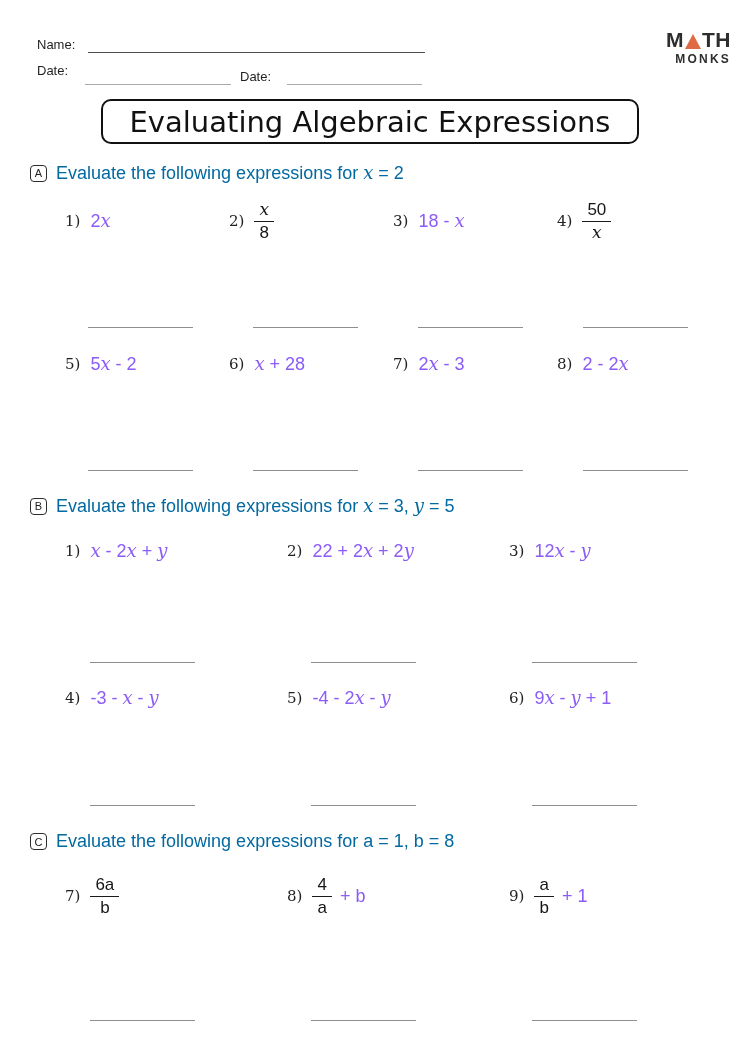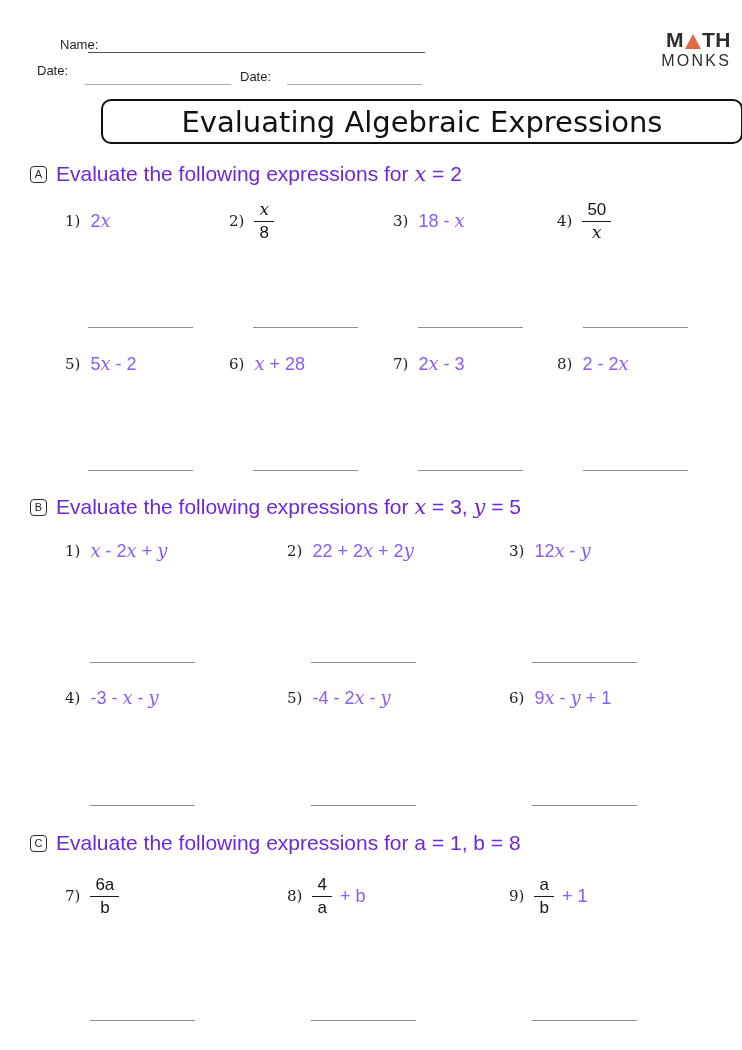--- a/index.html
+++ b/index.html
@@ -9,48 +9,48 @@
     width: 742px;
     height: 1050px;
     background: #ffffff;
     font-family: "Liberation Sans", sans-serif;
     color: #1a1a1a;
     overflow: hidden;
   }
 
   
   .lbl { position: absolute; font-size: 13px; color: #1f1f1f; }
-  .name-lbl  { left: 37px; top: 37px; margin-left: 23px; }
+  .name-lbl  { left: 37px; top: 37px; }
   .date-lbl  { left: 37px; top: 63px; }
   .score-lbl { left: 240px; top: 69px; }
   .wline { position: absolute; height: 0; }
   .name-line  { left: 88px;  top: 52px; width: 337px; border-top: 1.3px solid #4d4d4d; }
   .date-line  { left: 85px;  top: 84px; width: 146px; border-top: 1.5px solid #ababab; }
   .score-line { left: 287px; top: 84px; width: 135px; border-top: 1.5px solid #ababab; }
 
   
   .logo { position: absolute; top: 29px; right: 11px; text-align: right; color: #2e2e2e; }
   .logo-top { display: flex; align-items: flex-end; justify-content: flex-end; font-weight: bold; font-size: 21px; letter-spacing: 0.5px; line-height: 1; }
   .logo-tri { display: inline-block; width: 0; height: 0;
     border-left: 8px solid transparent; border-right: 8px solid transparent;
     border-bottom: 15px solid currentColor; margin: 0 1px 1px 1px; }
-  .logo-bottom { font-weight: normal; font-size: 16px; letter-spacing: 2.2px; margin-top: 2px; color: #2e2e2e; }
-
-  
-  .title-box { position: absolute; left: 101px; top: 99px; width: 642px; height: 45px;
+  .logo-bottom { font-weight: bold; font-size: 12px; letter-spacing: 2.2px; margin-top: 2px; color: #2e2e2e; }
+
+  
+  .title-box { position: absolute; left: 101px; top: 99px; width: 538px; height: 45px;
     border: 2px solid #111; border-radius: 10px;
     display: flex; align-items: center; justify-content: center; background: #fff; }
   .title-text { font-family: "DejaVu Sans", sans-serif; font-size: 29px; color: #111; white-space: nowrap; }
 
   
   .sec-head { position: absolute; left: 30px; display: flex; align-items: center; }
   .sec-badge { width: 17px; height: 17px; border: 1.3px solid #2c2c2c; border-radius: 4px;
     display: inline-flex; align-items: center; justify-content: center;
     font-size: 11px; color: #222; margin-right: 9px; flex: 0 0 auto; }
-  .sec-title { font-size: 21px; color: #6d28d9; white-space: nowrap; }
+  .sec-title { font-size: 18px; color: #0369a1; white-space: nowrap; }
   .sh-a { top: 162px; }
   .sh-b { top: 495px; }
   .sh-c { top: 831px; }
 
   
   .prow { position: absolute; left: 65px; display: flex; }
   .prow .prob { display: flex; align-items: center; }
   .cols4 .prob { width: 164px; }
   .cols3 .prob { width: 222px; }
   .pr-a1 { top: 196px; height: 50px; }

